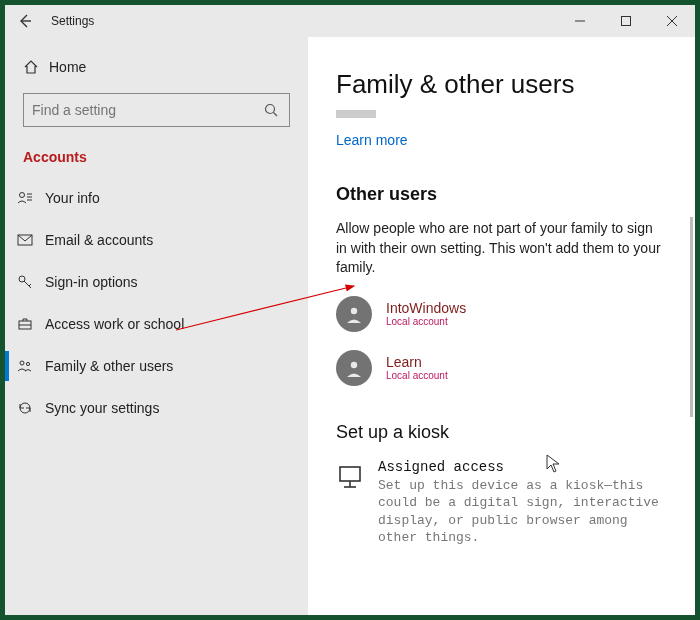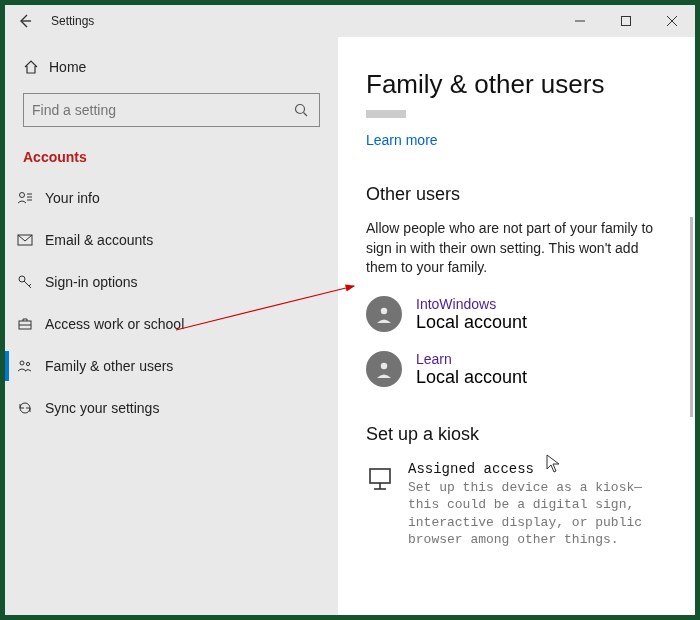--- a/index.html
+++ b/index.html
@@ -4,44 +4,44 @@
 <style>
   * { box-sizing: border-box; margin: 0; padding: 0; }
   html, body { width: 700px; height: 620px; font-family: "Segoe UI", Arial, sans-serif; background: #fff; overflow: hidden; }
   .window { width: 700px; height: 620px; border: 5px solid #14532d; display: flex; flex-direction: column; background: #fff; }
   .titlebar { height: 32px; display: flex; align-items: center; background: #e9e9e9; position: relative; }
   .tb-back { width: 40px; height: 32px; display: flex; align-items: center; justify-content: center; cursor: pointer; }
   .tb-title { font-size: 12px; color: #222; margin-left: 6px; }
   .tb-controls { position: absolute; right: 0; top: 0; height: 32px; display: flex; }
   .tb-btn { width: 46px; height: 32px; display: flex; align-items: center; justify-content: center; cursor: pointer; }
   .body { flex: 1; display: flex; min-height: 0; }
-  .sidebar { width: 333px; background: #e9e9e9; padding: 10px 0 0 0; display: flex; flex-direction: column; }
+  .sidebar { width: 303px; background: #e9e9e9; padding: 10px 0 0 0; display: flex; flex-direction: column; }
   .home-row { display: flex; align-items: center; height: 40px; padding: 0 18px; font-size: 14px; color: #222; cursor: pointer; }
   .home-row .ic { width: 26px; display: flex; }
   .search { margin: 6px 18px 14px 18px; height: 34px; border: 1px solid #888; display: flex; align-items: center; padding: 0 8px; background: #e9e9e9; }
   .search input { flex: 1; border: none; background: transparent; outline: none; font-size: 14px; color: #4c1d95; }
   .search .sic { width: 20px; display: flex; justify-content: center; }
   .group-label { padding: 8px 18px 12px 18px; font-size: 14px; font-weight: 600; color: #b91c1c; }
   .nav-item { display: flex; align-items: center; height: 42px; padding: 0 12px; font-size: 14px; color: #222; cursor: pointer; position: relative; }
   .nav-item .ic { width: 28px; display: flex; }
   .nav-item.selected::before { content: ""; position: absolute; left: 0; top: 6px; bottom: 6px; width: 4px; background: #0078d4; }
   .main { flex: 1; background: #fff; padding: 32px 28px 0 28px; overflow: hidden; position: relative; }
   .page-title { font-size: 26px; font-weight: 400; color: #111; }
   .sub-skel { width: 40px; height: 8px; background: #ccc; margin: 10px 0 14px 0; }
   .learn-link { color: #0066cc; font-size: 14px; cursor: pointer; }
-  .section-h { font-size: 18px; font-weight: 400; color: #111; margin-top: 36px; }
+  .section-h { font-size: 18px; font-weight: 700; color: #111; margin-top: 36px; }
   .section-p { font-size: 14px; color: #222; margin-top: 14px; line-height: 1.4; max-width: 330px; }
   .add-row { display: flex; align-items: center; margin-top: 22px; cursor: pointer; }
   .add-box { width: 36px; height: 36px; background: #d9d9d9; display: flex; align-items: center; justify-content: center; }
   .add-label { font-size: 14px; color: #111; margin-left: 14px; }
   .user-row { display: flex; align-items: center; margin-top: 18px; cursor: pointer; }
   .avatar { width: 36px; height: 36px; border-radius: 50%; background: #737373; display: flex; align-items: center; justify-content: center; }
   .user-meta { margin-left: 14px; }
-  .user-name { font-size: 14px; color: #4c1d95; }
-  .user-type { font-size: 18px; color: #000000; }
+  .user-name { font-size: 14px; color: #7f1d1d; }
+  .user-type { font-size: 10px; color: #be185d; }
   .kiosk-h { font-size: 18px; font-weight: 400; color: #111; margin-top: 36px; }
   .kiosk-row { display: flex; margin-top: 16px; cursor: pointer; }
   .kiosk-ic { width: 36px; height: 36px; display: flex; align-items: center; justify-content: center; }
   .kiosk-meta { margin-left: 14px; max-width: 300px; font-family: Liberation Mono, monospace; }
   .kiosk-t { font-size: 14px; color: #111; }
   .kiosk-d { font-size: 13px; color: #777; line-height: 1.35; margin-top: 2px; }
   .scroll-ind { position: absolute; right: 2px; top: 180px; width: 3px; height: 200px; background: #bdbdbd; }
   .arrow-annot { position: absolute; left: 176px; top: 280px; pointer-events: none; }
   .cursor-annot { position: absolute; left: 546px; top: 454px; pointer-events: none; }
 </style>

